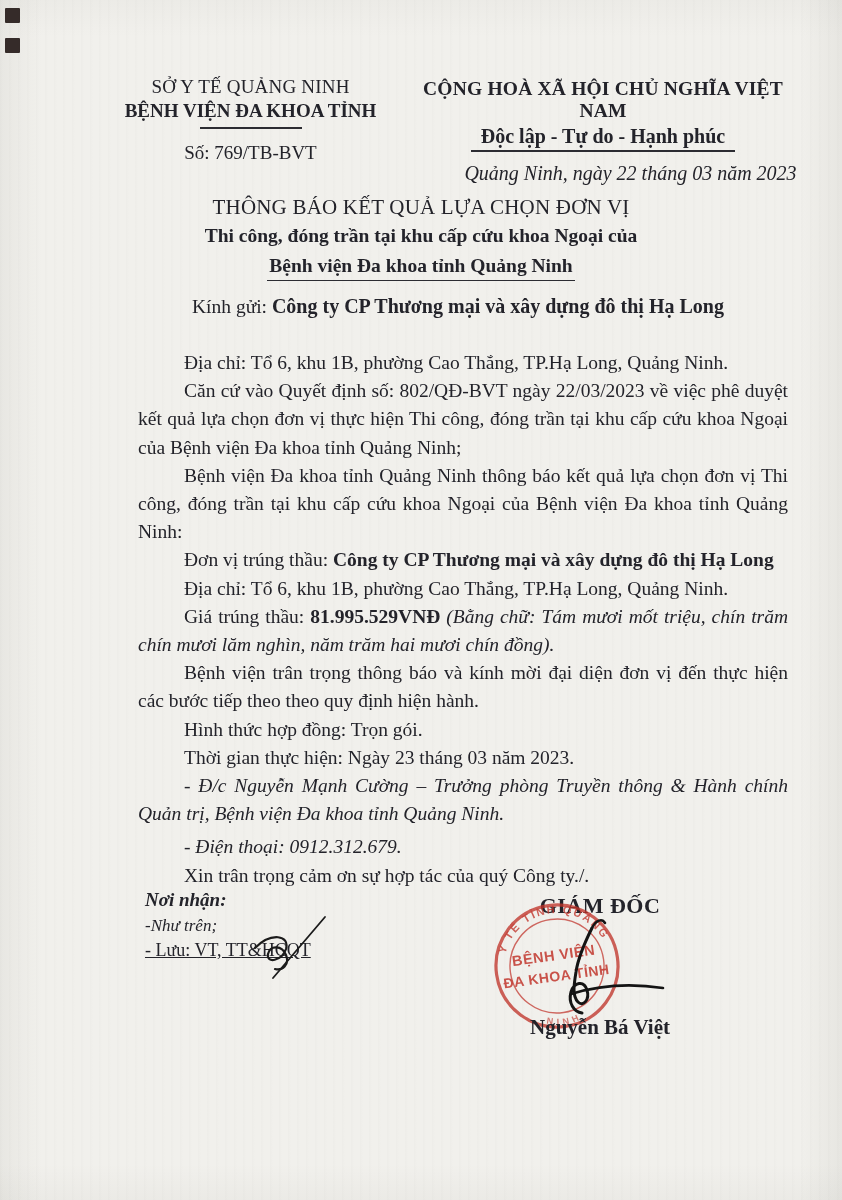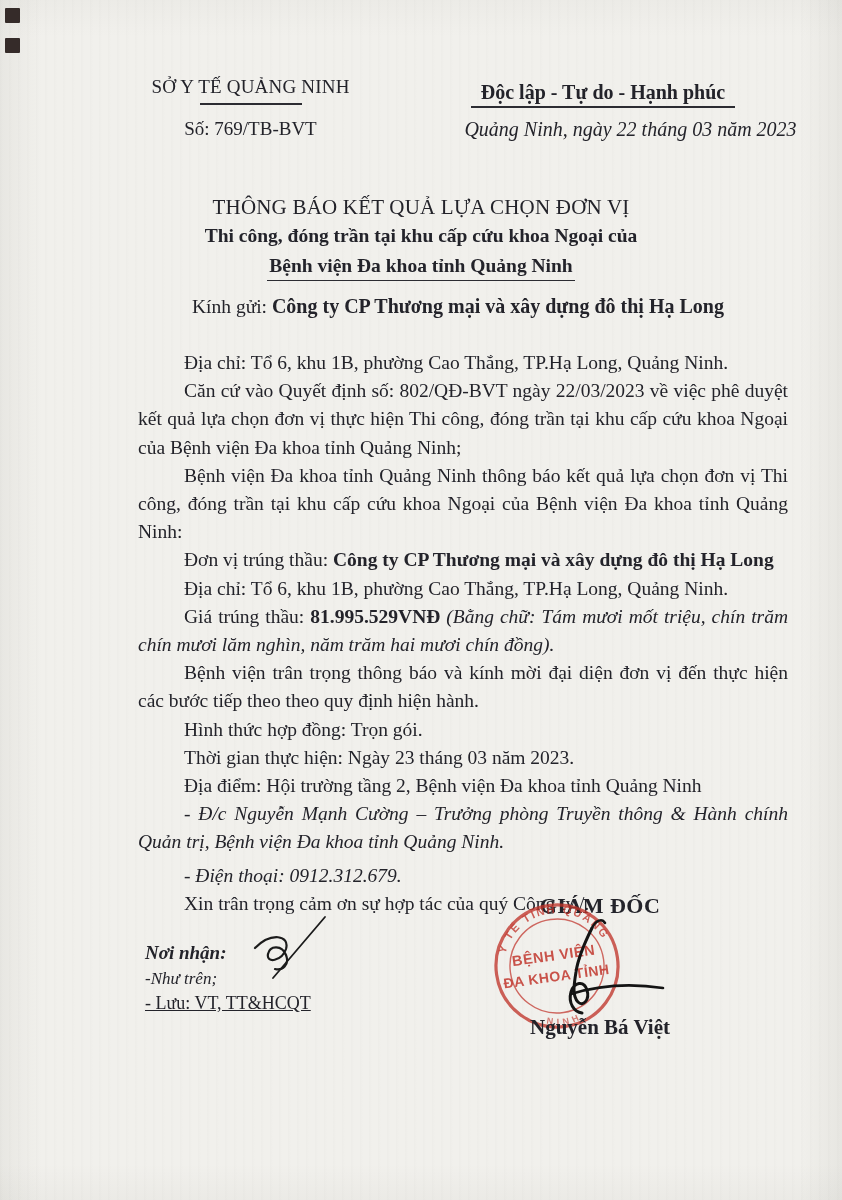--- a/index.html
+++ b/index.html
@@ -36,45 +36,47 @@
   
   .recipient{left:146px;top:295px;width:650px;font-size:19.5px;text-indent:46px;}
   .recipient b{font-size:20px;}
   .bodytext{left:138px;top:349px;width:650px;font-size:19.5px;line-height:28.2px;
             text-align:justify;}
   .bodytext p{margin:0;text-indent:46px;}
   .bodytext p.gap{margin-top:5px;}
   .it{font-style:italic;}
 
   
-  .noinhan{left:145px;top:942px;width:260px;}
+  .noinhan{left:145px;top:889px;width:260px;}
   .noinhan .nl{font-size:19px;font-weight:bold;font-style:italic;}
   .noinhan .nr1{font-size:17px;font-style:italic;margin-top:5px;}
   .noinhan .nr2{font-size:18px;margin-top:4px;text-decoration:underline;}
   .director{left:470px;top:893px;width:260px;text-align:center;
             font-size:22px;font-weight:bold;letter-spacing:.5px;}
   .signer{left:470px;top:1015px;width:260px;text-align:center;
           font-size:21px;font-weight:bold;}
   svg text{font-family:"Liberation Sans", sans-serif;}
 </style>
 </head>
 <body>
 
 <div class="page">
 
   <div class="corner-mark" style="left:5px;top:8px;"></div>
   <div class="corner-mark" style="left:5px;top:38px;"></div>
 
   <div class="abs hdr-left">
     <div class="l1">SỞ Y TẾ QUẢNG NINH</div>
+    <div class="l2">BỆNH VIỆN ĐA KHOA TỈNH</div>
     <div class="rule"></div>
     <div class="num">Số: 769/TB-BVT</div>
   </div>
 
   <div class="abs hdr-right">
+    <div class="l1">CỘNG HOÀ XÃ HỘI CHỦ NGHĨA VIỆT NAM</div>
     <div><span class="l2">Độc lập - Tự do - Hạnh phúc</span></div>
     <div class="date">Quảng Ninh, ngày 22 tháng 03 năm 2023</div>
   </div>
 
   <div class="abs title">
     <div class="t1">THÔNG BÁO KẾT QUẢ LỰA CHỌN ĐƠN VỊ</div>
     <div class="t2">Thi công, đóng trần tại khu cấp cứu khoa Ngoại của</div>
     <div><span class="t3">Bệnh viện Đa khoa tỉnh Quảng Ninh</span></div>
   </div>
 
@@ -85,21 +87,20 @@
   <div class="abs bodytext">
     <p>Địa chỉ: Tổ 6, khu 1B, phường Cao Thắng, TP.Hạ Long, Quảng Ninh.</p>
     <p>Căn cứ vào Quyết định số: 802/QĐ-BVT ngày 22/03/2023 về việc phê duyệt kết quả lựa chọn đơn vị thực hiện Thi công, đóng trần tại khu cấp cứu khoa Ngoại của Bệnh viện Đa khoa tỉnh Quảng Ninh;</p>
     <p>Bệnh viện Đa khoa tỉnh Quảng Ninh thông báo kết quả lựa chọn đơn vị Thi công, đóng trần tại khu cấp cứu khoa Ngoại của Bệnh viện Đa khoa tỉnh Quảng Ninh:</p>
     <p><span>Đơn vị trúng thầu: </span><b>Công ty CP Thương mại và xây dựng đô thị Hạ Long</b></p>
     <p>Địa chỉ: Tổ 6, khu 1B, phường Cao Thắng, TP.Hạ Long, Quảng Ninh.</p>
     <p><span>Giá trúng thầu: </span><b>81.995.529VNĐ </b><span class="it">(Bằng chữ: Tám mươi mốt triệu, chín trăm chín mươi lăm nghìn, năm trăm hai mươi chín đồng).</span></p>
     <p>Bệnh viện trân trọng thông báo và kính mời đại diện đơn vị đến thực hiện các bước tiếp theo theo quy định hiện hành.</p>
     <p>Hình thức hợp đồng: Trọn gói.</p>
     <p>Thời gian thực hiện: Ngày  23 tháng 03 năm 2023.</p>
-    <p>Địa điểm: Hội trường tầng 2, Bệnh viện Đa khoa tỉnh Quảng Ninh</p>
     <p class="it">- Đ/c Nguyễn Mạnh Cường –  Trưởng phòng Truyền thông &amp; Hành chính Quản trị, Bệnh viện Đa khoa tỉnh Quảng Ninh.</p>
     <p class="it gap">- Điện thoại: 0912.312.679.</p>
     <p>Xin trân trọng cảm ơn sự hợp tác của quý Công ty./.</p>
   </div>
 
   <div class="abs noinhan">
     <div class="nl">Nơi nhận:</div>
     <div class="nr1">-Như trên;</div>
     <div class="nr2">- Lưu: VT, TT&amp;HCQT</div>
   </div>

